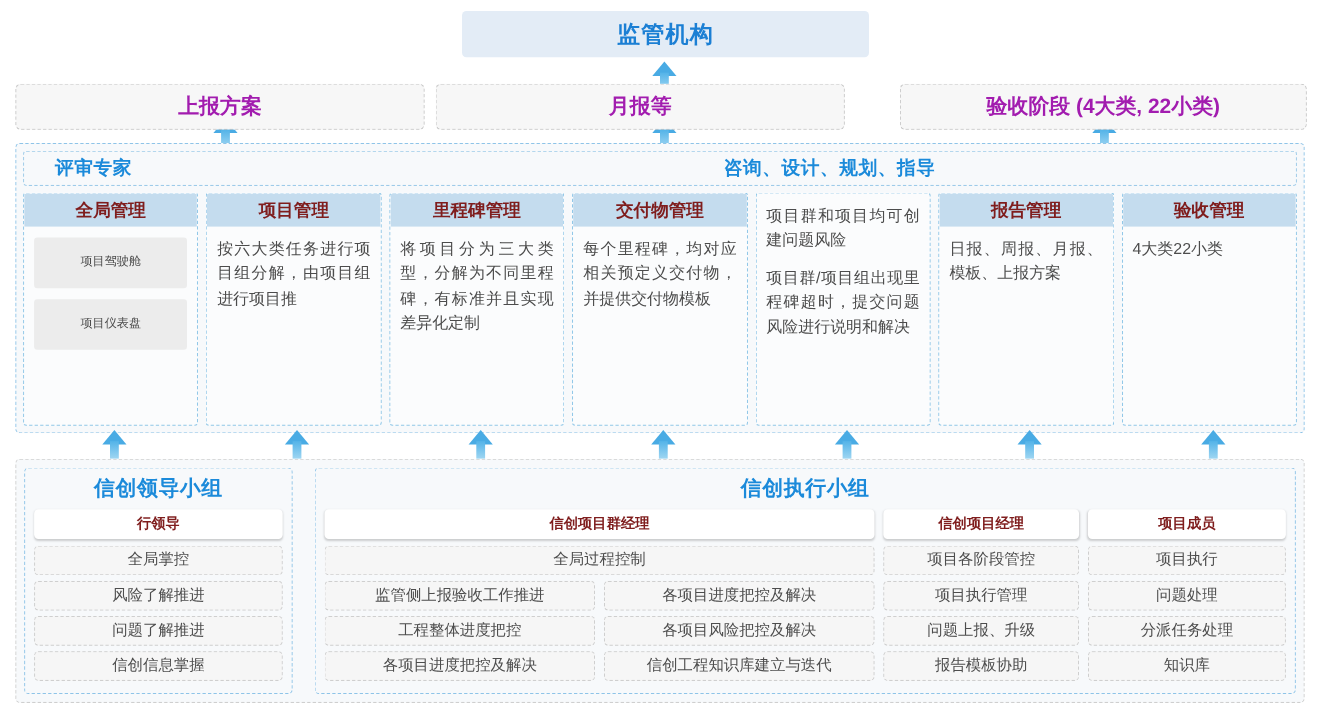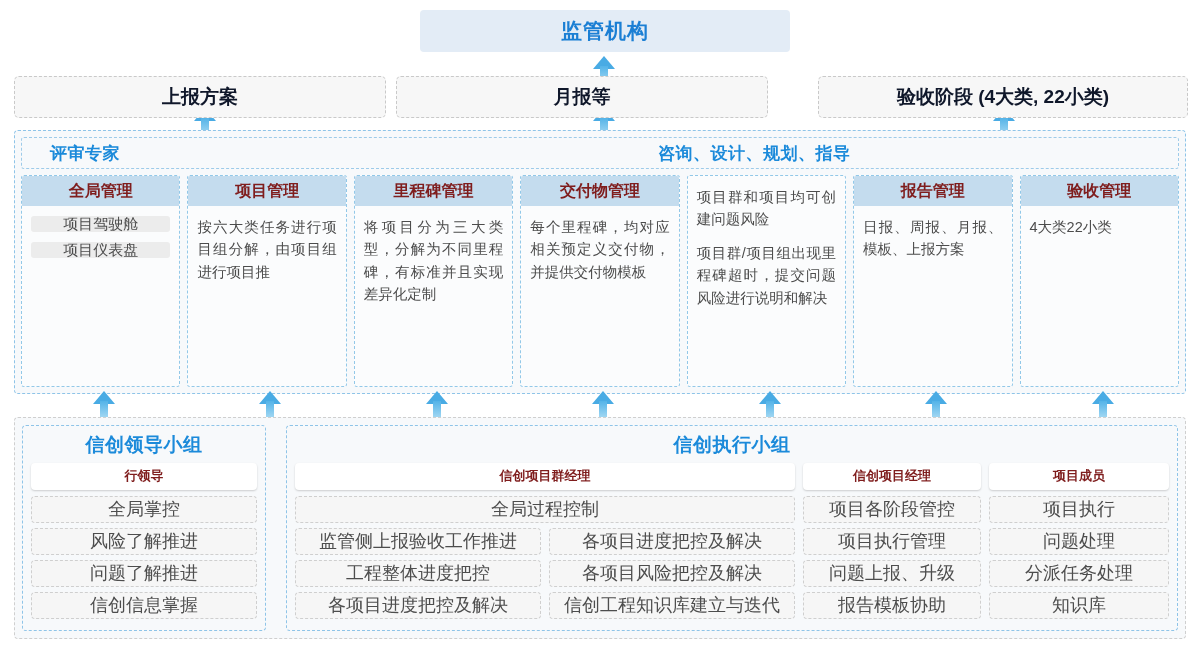--- a/index.html
+++ b/index.html
@@ -28,21 +28,21 @@
     position:absolute;left:0;top:0;width:0;height:0;
     border-left:11px solid transparent;border-right:11px solid transparent;
     border-bottom:13px solid #49abe4;
   }
 
   
   .report-box{
     position:absolute;height:40px;
     background:#f7f7f7;border:1px dashed #c9c9c9;border-radius:5px;
     display:flex;align-items:center;justify-content:center;
-    font-size:19px;font-weight:bold;color:#0f172a;
+    font-size:19px;font-weight:bold;color:#a21caf;
   }
 
   
   .mid-panel{
     position:absolute;left:14px;top:130px;width:1172px;height:264px;
     background:#f7f9fb;border:1px dashed #8ec4e8;border-radius:4px;
     box-sizing:border-box;padding:6px;
   }
   .mid-header{
     position:relative;height:32px;
@@ -70,23 +70,23 @@
     display:flex;align-items:center;justify-content:center;
     font-size:16px;font-weight:bold;color:#7f1d1d;flex:0 0 auto;
   }
   .col-body{
     flex:1 1 auto;padding:10px 9px 8px 9px;
     font-size:14.5px;line-height:1.55;color:#4c4c4c;
   }
   .col-body p{margin:0 0 11px 0;text-align:justify;text-justify:inter-ideograph;}
   .col-body p:last-child{margin-bottom:0;}
   .chip{
-    background:#ececec;border-radius:3px;height:16px;
-    display:flex;align-items:center;justify-content:center;
-    font-size:15px;color:#4c4c4c;margin-bottom:10px;
+    background:#ececec;border-radius:3px;height:46px;
+    display:flex;align-items:center;justify-content:center;
+    font-size:11px;color:#4c4c4c;margin-bottom:10px;
   }
 
   
   .bot-panel{
     position:absolute;left:14px;top:417px;width:1172px;height:222px;
     background:#f7f9fb;border:1px dashed #cfcfcf;border-radius:4px;
     box-sizing:border-box;padding:7px;display:flex;gap:20px;
   }
   .group{
     border:1px dashed #8ec4e8;border-radius:4px;background:#f7f9fb;
@@ -103,21 +103,21 @@
     height:27px;background:#ffffff;border-radius:4px;
     box-shadow:0 1px 2px rgba(0,0,0,.18);
     display:flex;align-items:center;justify-content:center;
     font-size:13px;font-weight:bold;color:#7f1d1d;margin-bottom:6px;
     flex:0 0 auto;
     text-align:center;
   }
   .item{
     height:25px;border:1px dashed #cfcfcf;border-radius:4px;background:#f6f6f6;
     display:flex;align-items:center;justify-content:center;
-    font-size:18px;color:#4d4d4d;margin-bottom:5px;flex:0 0 auto;
+    font-size:14px;color:#4d4d4d;margin-bottom:5px;flex:0 0 auto;
     white-space:nowrap;
   }
   .item:last-child{margin-bottom:0;}
 
   .exec-cols{display:flex;gap:8px;flex:1 1 auto;align-items:stretch;}
   .exec-col{display:flex;flex-direction:column;}
   .exec-pgm{flex:1 1 auto;}
   .exec-pm{flex:0 0 178px;}
   .exec-mem{flex:0 0 180px;}
   .pgm-sub{display:flex;gap:8px;}

